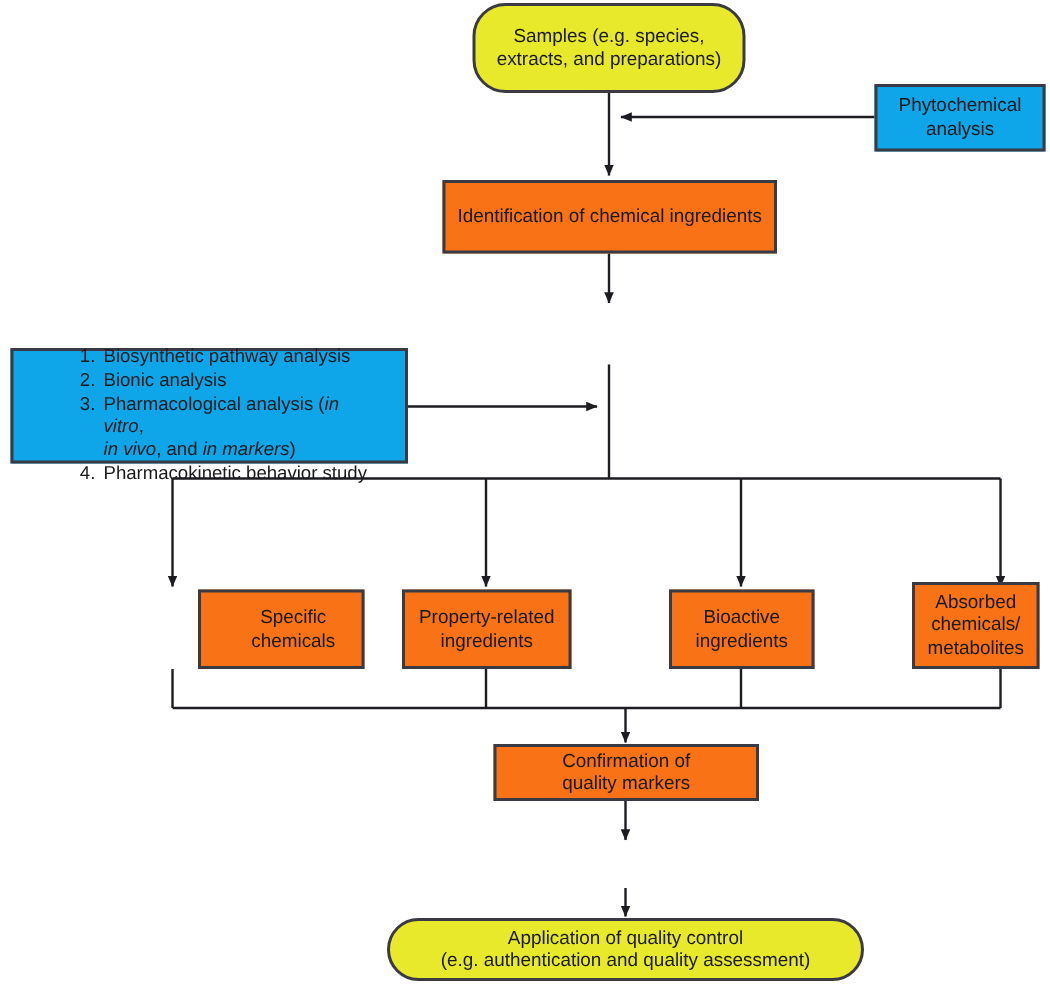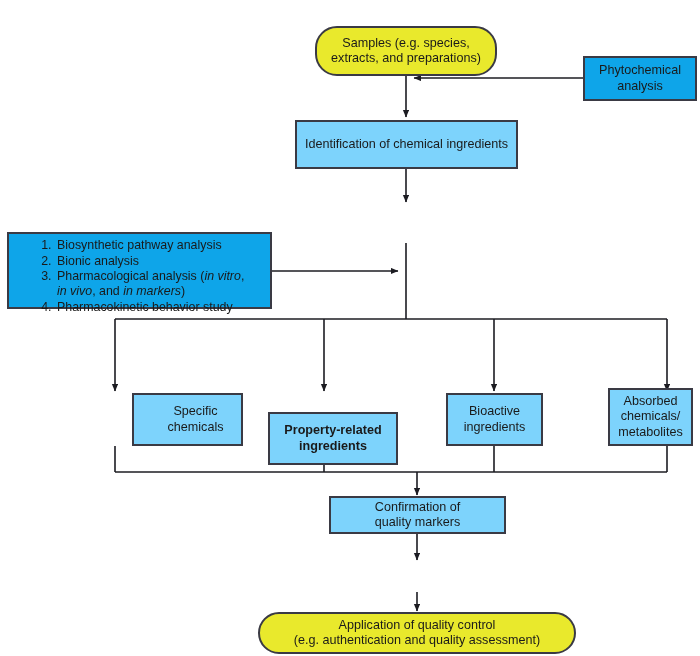--- a/index.html
+++ b/index.html
@@ -32,35 +32,35 @@
   .node .txt {
     display: block;
     width: 100%;
     white-space: pre-line;
   }
   .yellow {
     background: #e9e92c;
     border-radius: 22px;
   }
   .purple {
-    background: #7dd3fc;
+    background: #f97316;
   }
   .green {
     background: #0ea5e9;
   }
   .list-node {
     justify-content: flex-start;
     text-align: left;
     padding: 5px 8px 5px 26px;
   }
   .list-node .txt {
     white-space: normal;
   }
   .list-node ol {
-    margin: 4px;
+    margin: 16px;
     padding: 12px 0 0 16px;
     list-style-position: outside;
   }
   .list-node ol li {
     margin: 0 0 0.5px 0;
     padding-left: 2px;
   }
   .list-node em {
     font-style: italic;
   }
@@ -105,21 +105,21 @@
       <path d="M324,446 L324,472"></path>
       <path d="M494,446 L494,472"></path>
       <path d="M667,446 L667,472"></path>
       <path d="M115,472 L667,472"></path>
       <path d="M417,472 L417,495" marker-end="url(#arrow)"></path>
       <path d="M417,534 L417,560" marker-end="url(#arrow)"></path>
       <path d="M417,592 L417,611" marker-end="url(#arrow)"></path>
     </g>
   </svg>
 
-  <div class="node yellow fs13" style="left:315px; top:2px; width:182px; height:50px;margin-top:24px;">
+  <div class="node yellow fs13" style="left:315px; top:2px; width:182px; height:60px;">
     <span class="txt">Samples (e.g. species,
 extracts, and preparations)</span>
   </div>
 
   <div class="node green fs13" style="left:583px; top:56px; width:114px; height:45px;">
     <span class="txt">Phytochemical
 analysis</span>
   </div>
 
   <div class="node purple fs13" style="left:295px; top:120px; width:223px; height:49px;">
@@ -136,21 +136,21 @@
         <li><span>Pharmacokinetic behavior study</span></li>
       </ol>
     </span>
   </div>
 
   <div class="node purple fs13" style="left:132px; top:393px; width:111px; height:53px;padding-left:16px;">
     <span class="txt">Specific
 chemicals</span>
   </div>
 
-  <div class="node purple fs13" style="left:268px; top:412px; width:130px; height:53px;font-weight:bold;">
+  <div class="node purple fs13" style="left:268px; top:393px; width:113px; height:53px;">
     <span class="txt">Property-related
 ingredients</span>
   </div>
 
   <div class="node purple fs13" style="left:446px; top:393px; width:97px; height:53px;">
     <span class="txt">Bioactive
 ingredients</span>
   </div>
 
   <div class="node purple fs13" style="left:608px; top:388px; width:85px; height:58px;">

